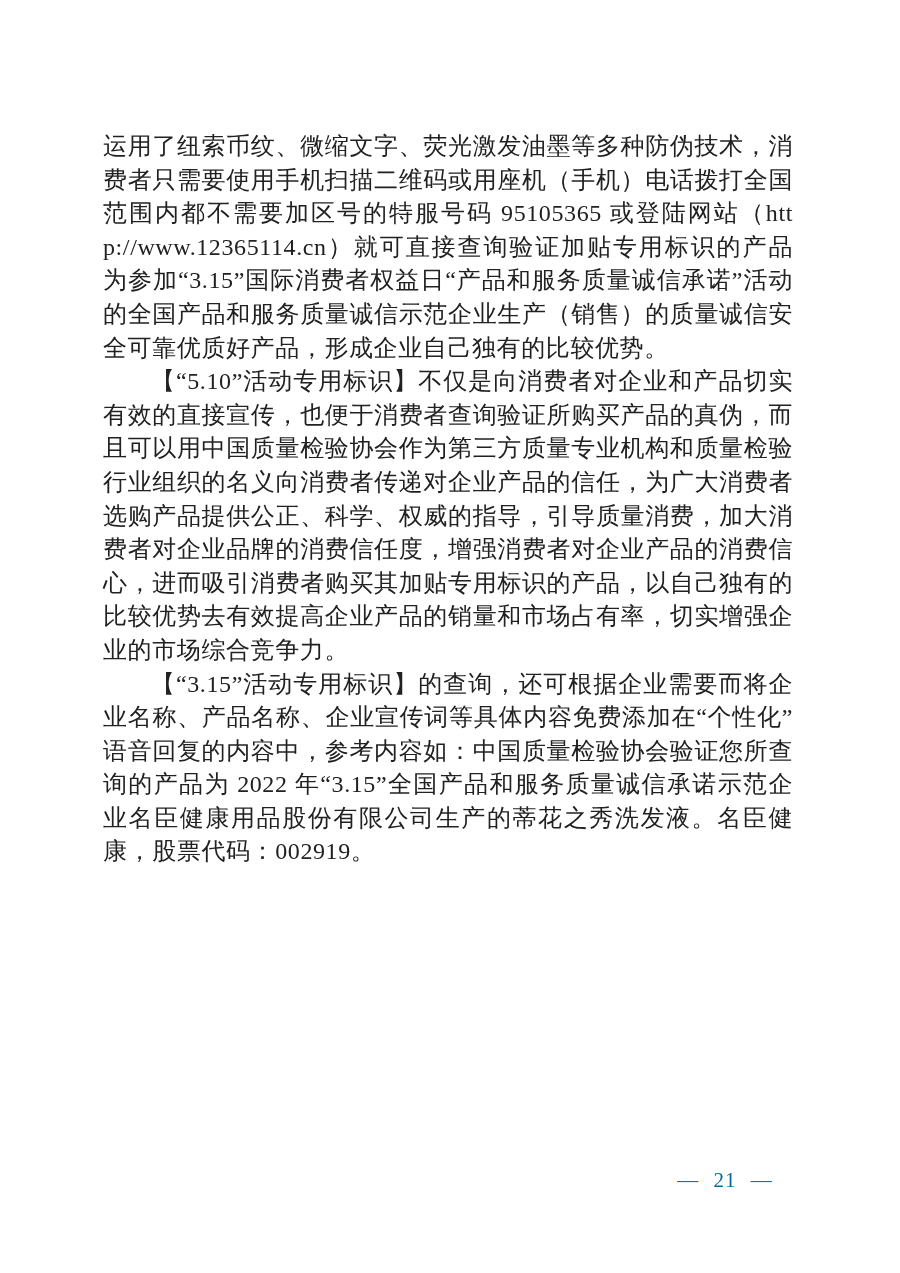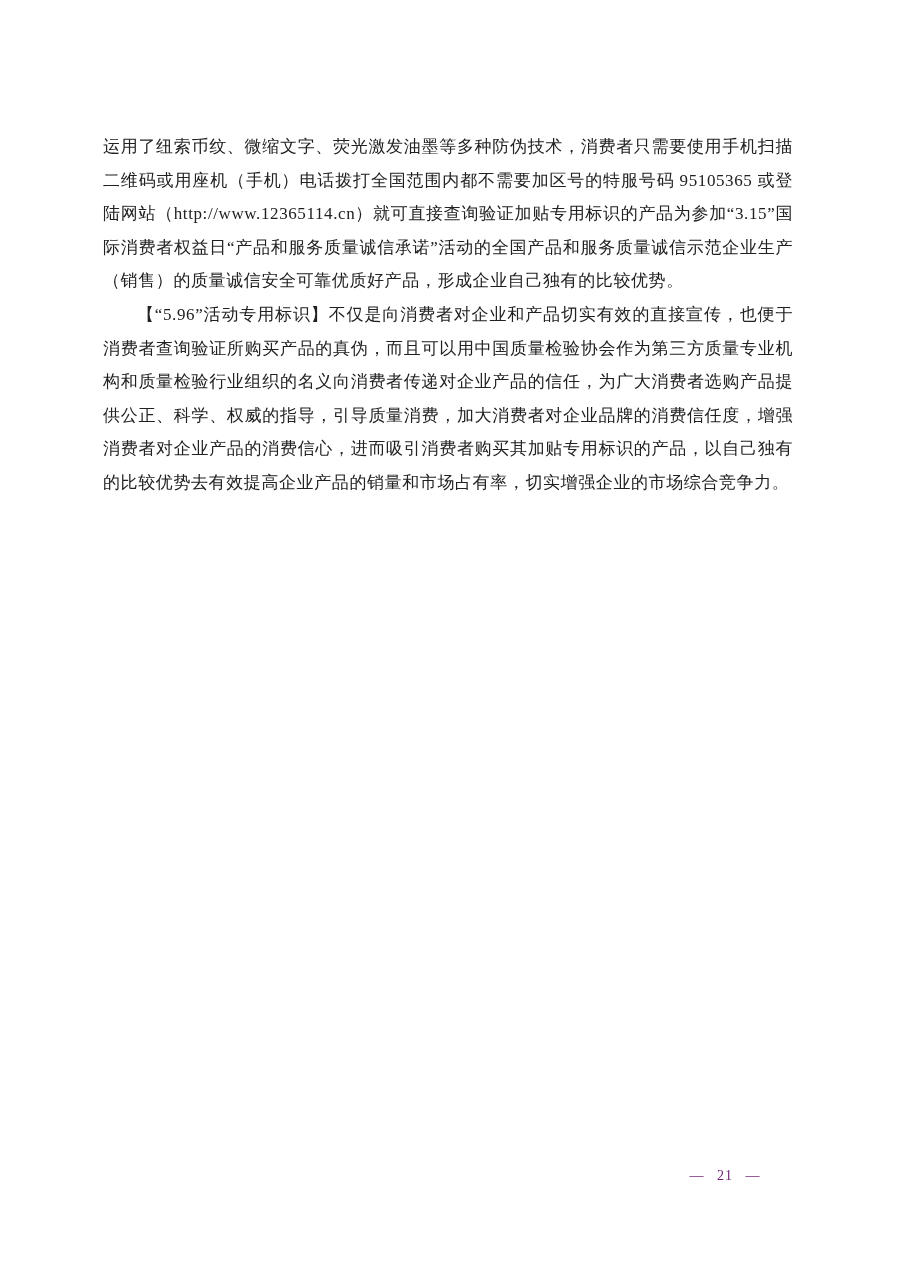--- a/index.html
+++ b/index.html
@@ -18,47 +18,48 @@
     color: #212121;
   }
   .content {
     position: absolute;
     left: 103px;
     top: 130px;
     width: 690px;
   }
   .para {
     margin: 0;
-    font-size: 17px;
+    font-size: 24px;
     line-height: 33.6px;
     letter-spacing: 0.6px;
     text-align: justify;
     text-justify: inter-ideograph;
     word-break: break-all;
   }
   .para.indent {
     text-indent: 2em;
   }
   .footer {
     position: absolute;
     left: 650px;
     top: 1168px;
     width: 150px;
     text-align: center;
-    font-size: 14px;
+    font-size: 21px;
     letter-spacing: 1px;
     word-spacing: 8px;
-    color: #701a75;
+    color: #0369a1;
   }
 </style>
 </head>
 <body>
 
 <div class="page">
   <div class="content">
     <p class="para">运用了纽索币纹、微缩文字、荧光激发油墨等多种防伪技术，消费者只需要使用手机扫描二维码或用座机（手机）电话拨打全国范围内都不需要加区号的特服号码 95105365 或登陆网站（http://www.12365114.cn）就可直接查询验证加贴专用标识的产品为参加“3.15”国际消费者权益日“产品和服务质量诚信承诺”活动的全国产品和服务质量诚信示范企业生产（销售）的质量诚信安全可靠优质好产品，形成企业自己独有的比较优势。</p>
-    <p class="para indent">【“5.96”活动专用标识】不仅是向消费者对企业和产品切实有效的直接宣传，也便于消费者查询验证所购买产品的真伪，而且可以用中国质量检验协会作为第三方质量专业机构和质量检验行业组织的名义向消费者传递对企业产品的信任，为广大消费者选购产品提供公正、科学、权威的指导，引导质量消费，加大消费者对企业品牌的消费信任度，增强消费者对企业产品的消费信心，进而吸引消费者购买其加贴专用标识的产品，以自己独有的比较优势去有效提高企业产品的销量和市场占有率，切实增强企业的市场综合竞争力。</p>
+    <p class="para indent">【“5.10”活动专用标识】不仅是向消费者对企业和产品切实有效的直接宣传，也便于消费者查询验证所购买产品的真伪，而且可以用中国质量检验协会作为第三方质量专业机构和质量检验行业组织的名义向消费者传递对企业产品的信任，为广大消费者选购产品提供公正、科学、权威的指导，引导质量消费，加大消费者对企业品牌的消费信任度，增强消费者对企业产品的消费信心，进而吸引消费者购买其加贴专用标识的产品，以自己独有的比较优势去有效提高企业产品的销量和市场占有率，切实增强企业的市场综合竞争力。</p>
+    <p class="para indent">【“3.15”活动专用标识】的查询，还可根据企业需要而将企业名称、产品名称、企业宣传词等具体内容免费添加在“个性化”语音回复的内容中，参考内容如：中国质量检验协会验证您所查询的产品为 2022 年“3.15”全国产品和服务质量诚信承诺示范企业名臣健康用品股份有限公司生产的蒂花之秀洗发液。名臣健康，股票代码：002919。</p>
   </div>
 
   <div class="footer">
     <span>— 21 —</span>
   </div>
 </div>
 
 </body></html>

